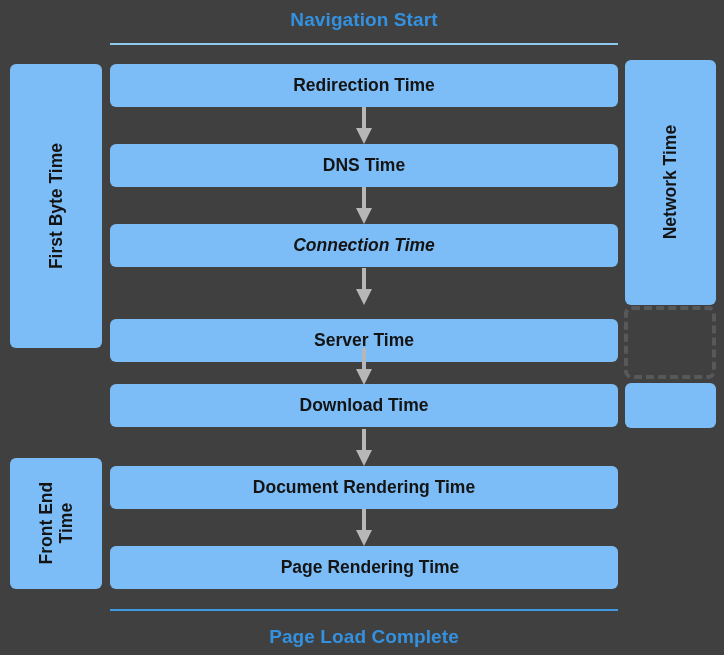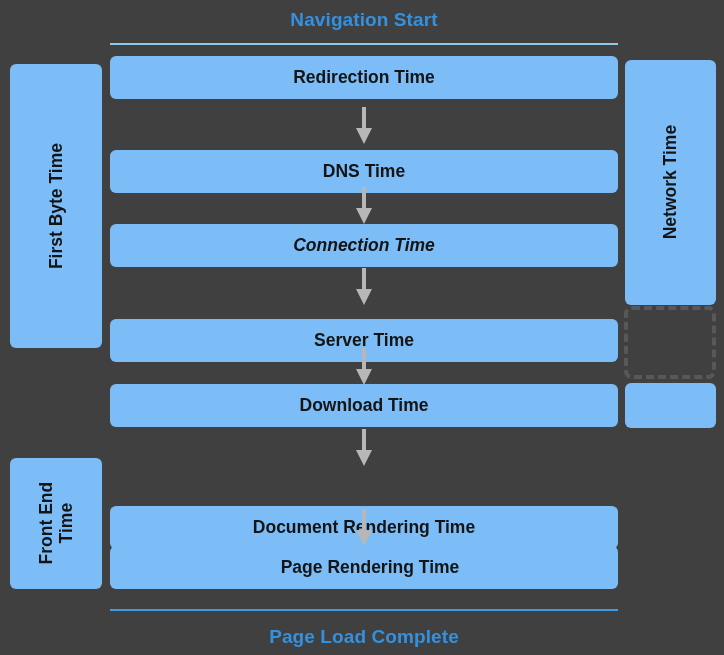--- a/index.html
+++ b/index.html
@@ -61,26 +61,26 @@
     align-items: center;
     justify-content: center;
   }
   .flow-label {
     font-size: 17.5px;
     font-weight: bold;
     color: #141414;
     line-height: 1;
     white-space: nowrap;
   }
-  .f0 { top: 56px;  }
-  .f1 { top: 150px; }
+  .f0 { top: 64px;  }
+  .f1 { top: 144px; }
   .f2 { top: 224px; font-style: italic; }
   .f3 { top: 319px; }
   .f4 { top: 384px; }
-  .f5 { top: 466px; margin-top: 40px; }
+  .f5 { top: 466px; }
   .f6 { top: 546px; padding-left: 12px; }
 
   
   .arrow {
     position: absolute;
     left: 356px;
     width: 16px;
     height: 37px;
     pointer-events: none;
   }

